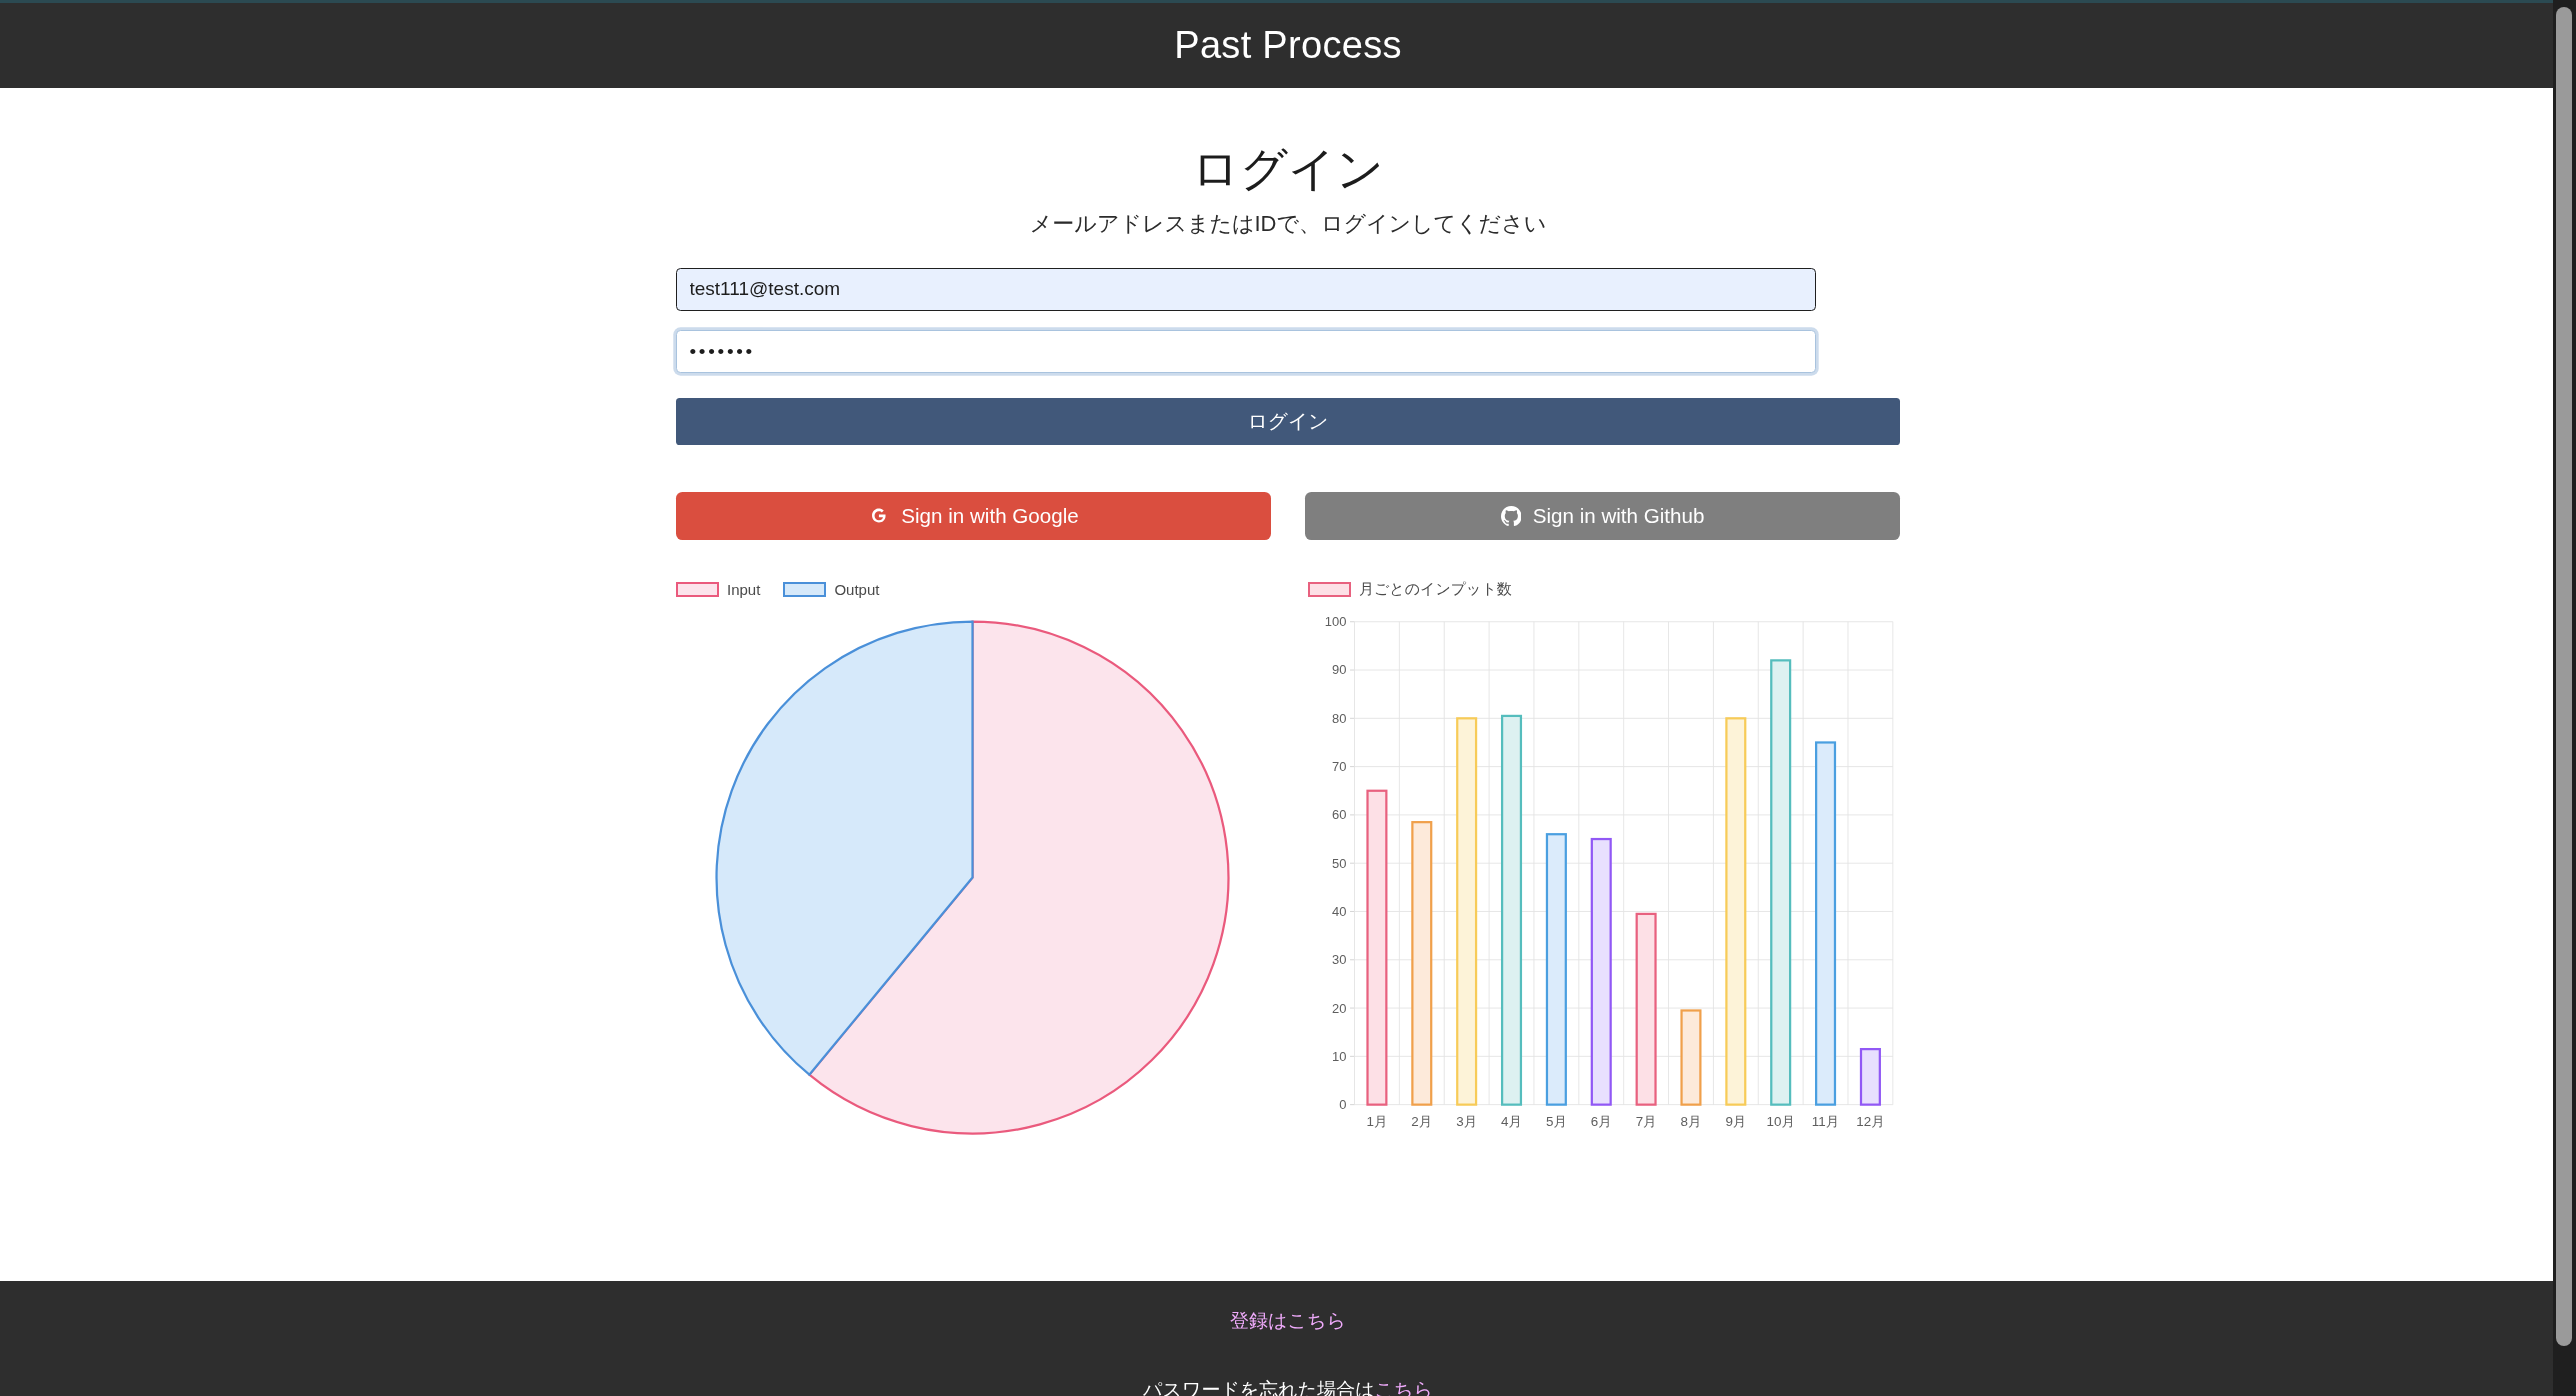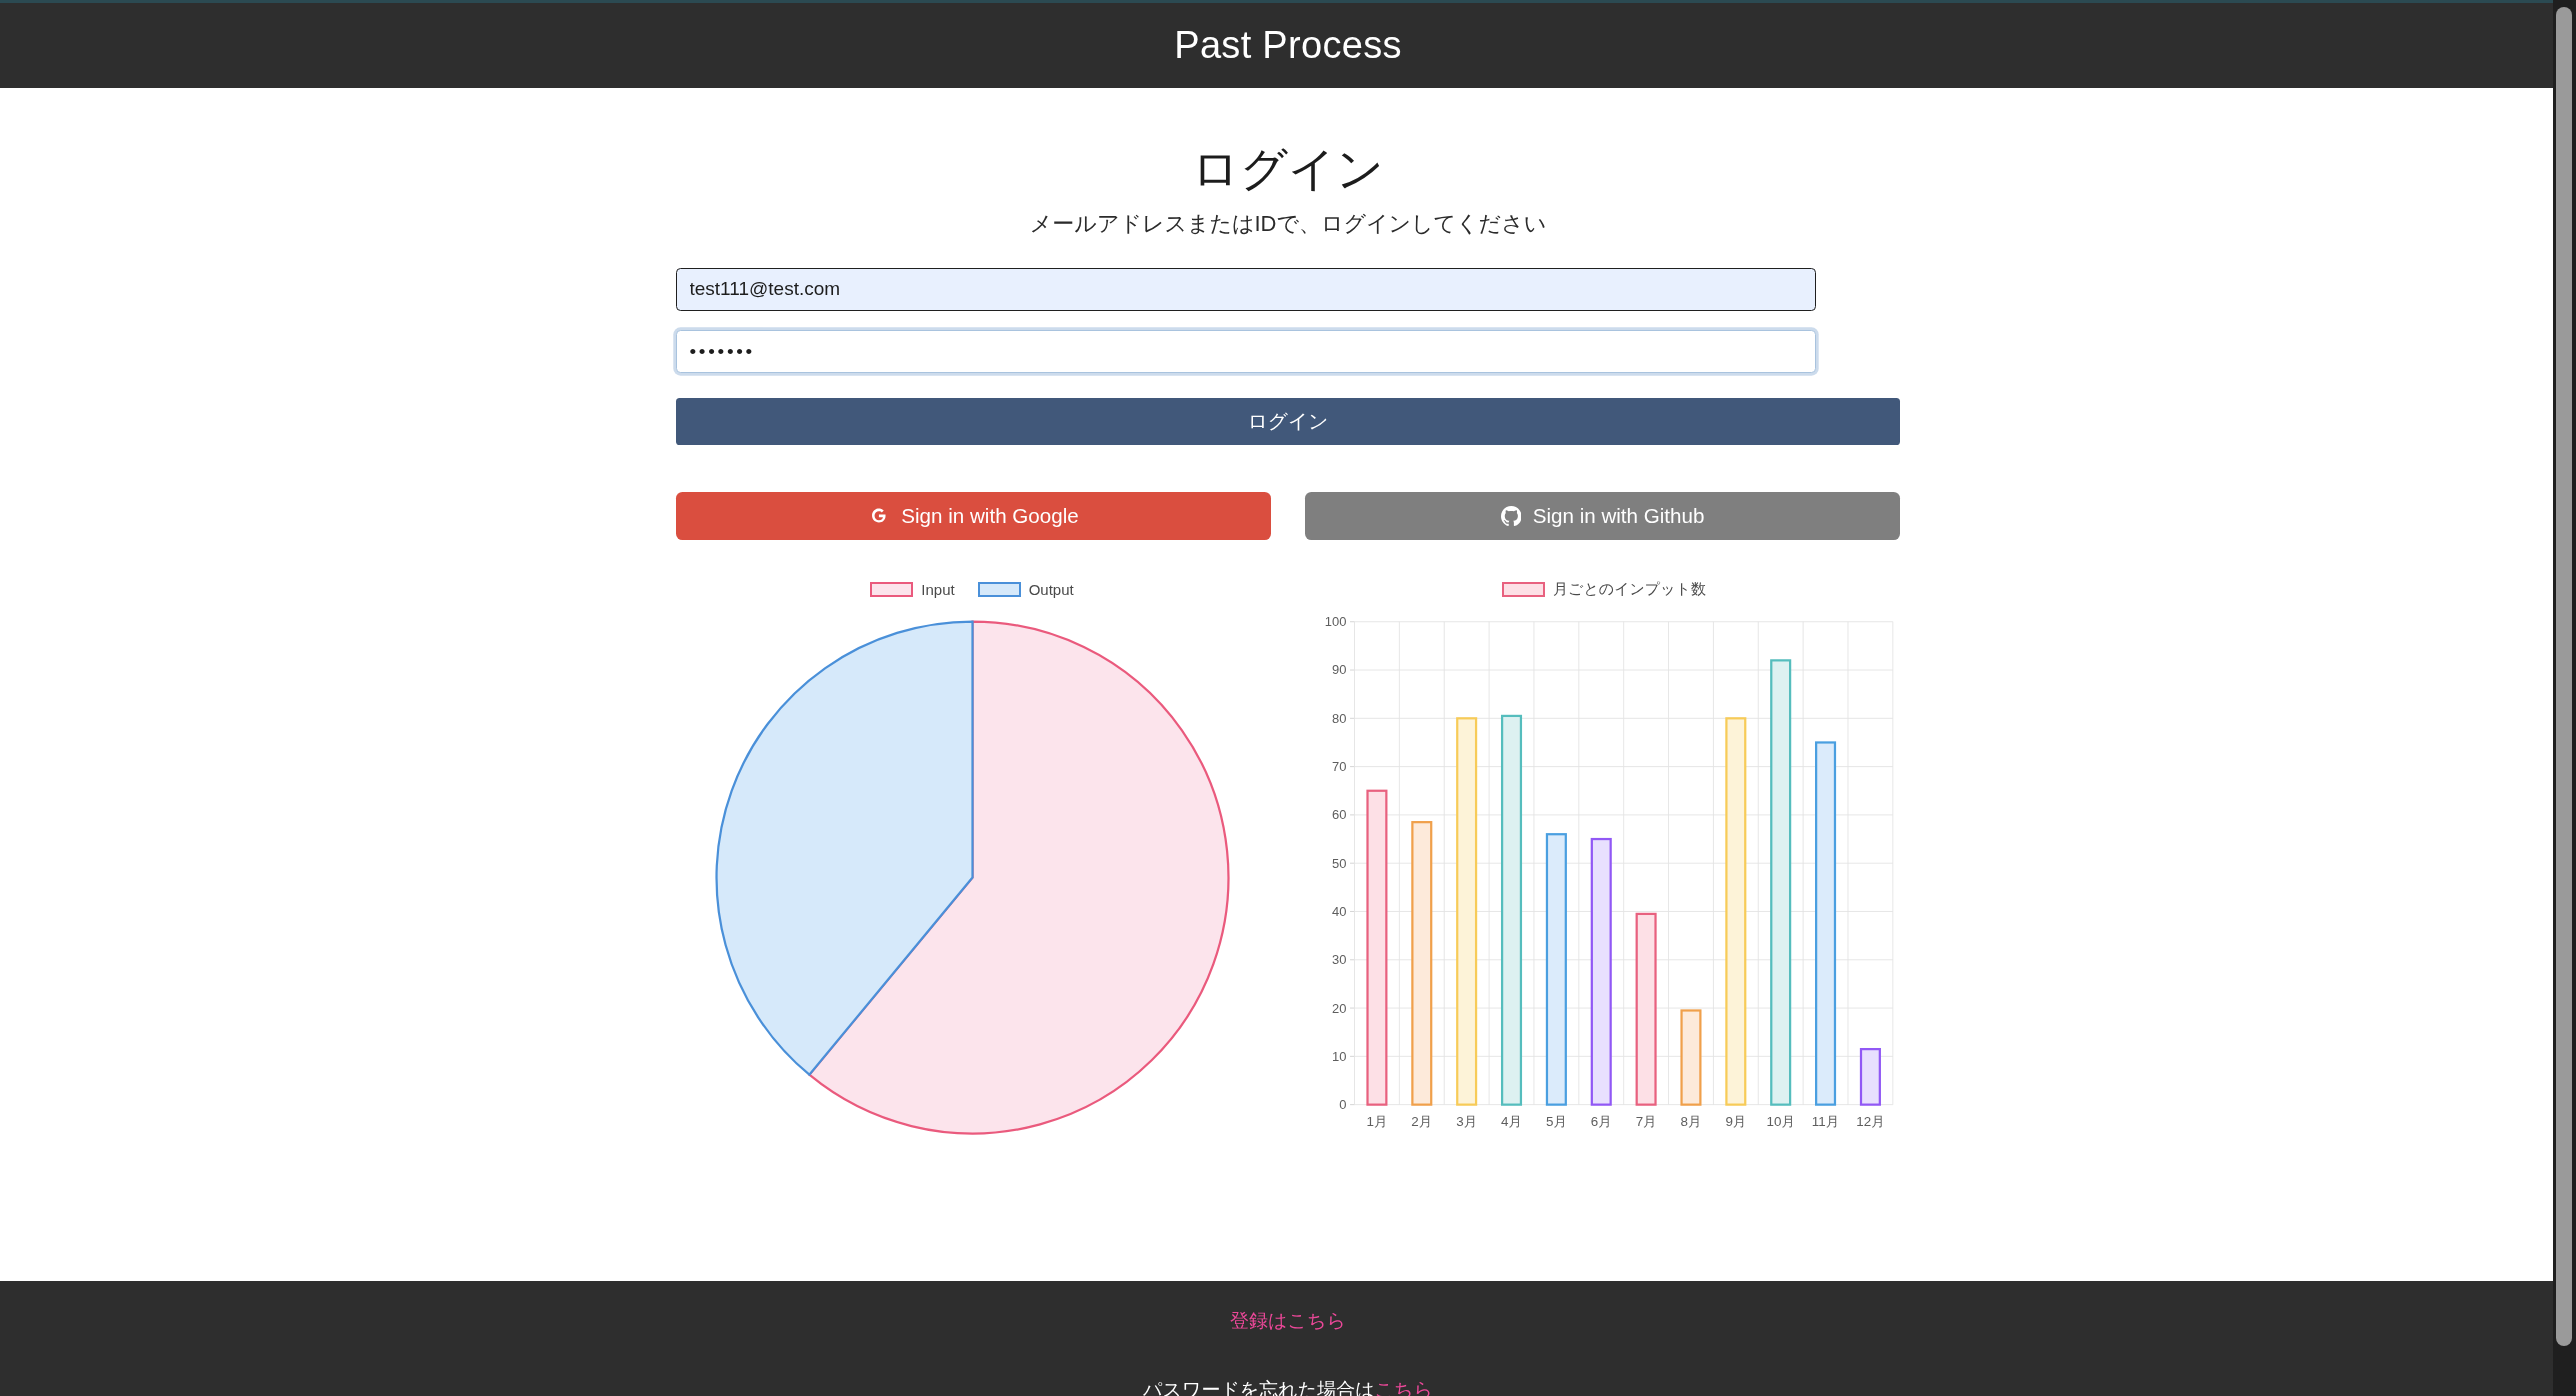--- a/index.html
+++ b/index.html
@@ -159,21 +159,20 @@
     margin: 0 auto;
     padding-top: 36px;
     display: flex;
     justify-content: space-between;
   }
 
   .chart-box { width: 592px; }
 
   .chart-legend {
     display: flex;
-    justify-content: center;
     align-items: center;
     gap: 23px;
     height: 27px;
   }
   .legend-item {
     display: flex;
     align-items: center;
     gap: 8px;
     font-size: 15px;
     color: #4a4a4a;
@@ -212,21 +211,21 @@
     background: #2e2e2e;
     color: #ffffff;
   }
   .footer-register {
     text-align: center;
     padding-top: 27px;
     font-size: 19px;
   }
   .footer-register a,
   .link-green {
-    color: #ec4899;
+    color: #f0abfc;
     text-decoration: none;
   }
   .footer-forgot {
     text-align: center;
     padding-top: 43px;
     font-size: 19px;
     color: #ffffff;
   }
 
   

